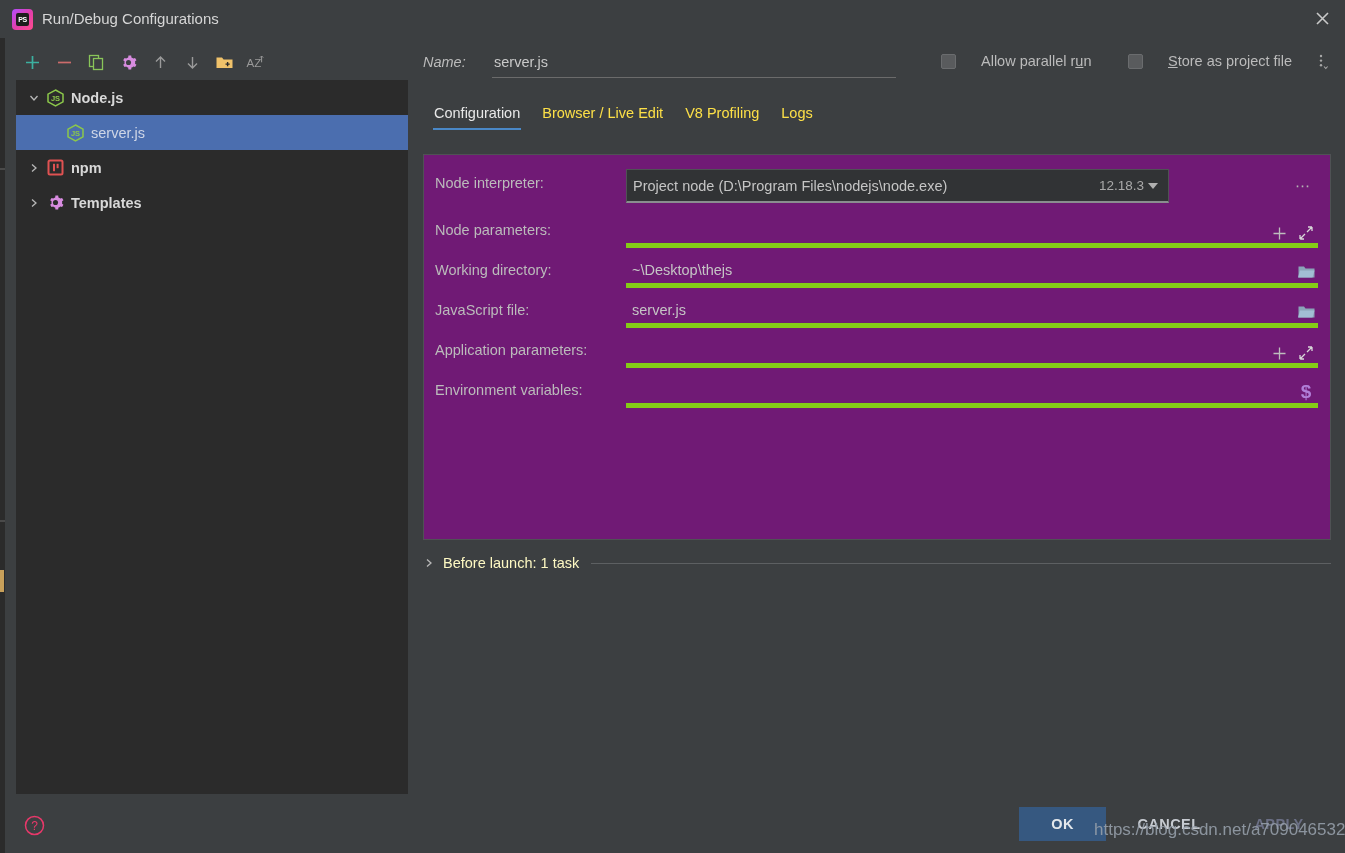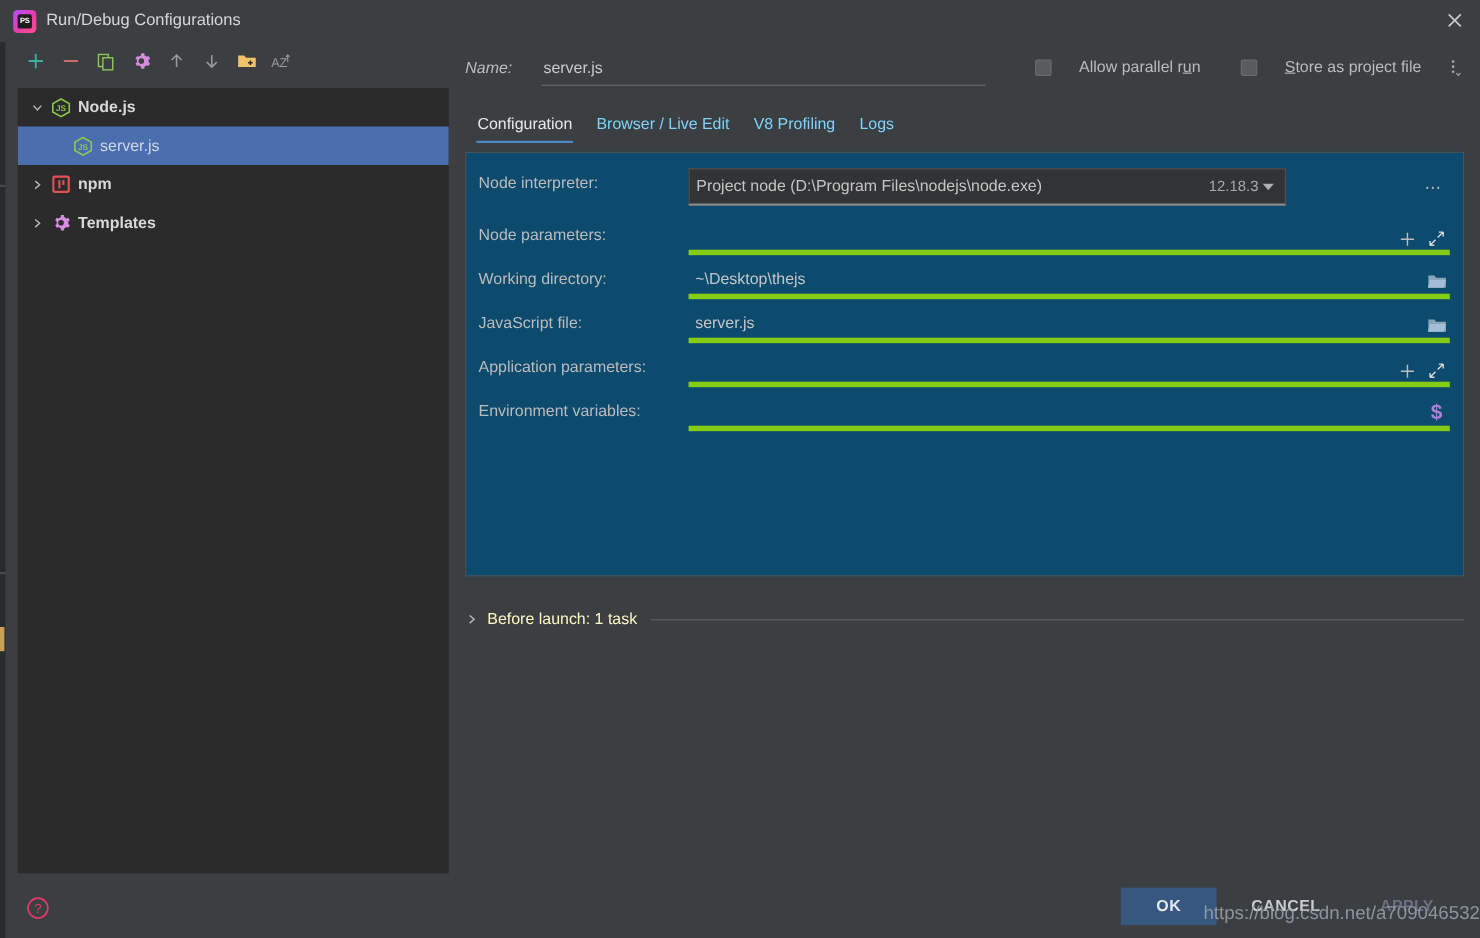--- a/index.html
+++ b/index.html
@@ -63,21 +63,21 @@
   }
   .close-btn svg { display:block; }
 
   
   .toolbar {
     position: absolute; left: 16px; top: 46px; width: 392px; height: 32px;
     display: flex; align-items: center; gap: 0px;
   }
   .tb-btn {
     width: 32px; height: 30px;
-    display: flex; justify-content: center;
+    display: flex; align-items: center; justify-content: center;
     cursor: pointer; border-radius: 3px;
   }
 
   .tree-panel {
     position: absolute; left: 16px; top: 80px; width: 392px; height: 714px;
     background: #2b2b2b;
     overflow: hidden;
   }
   .tree-row {
     position: relative; height: 35px;
@@ -128,35 +128,35 @@
     width: 20px; height: 20px; cursor: pointer;
     display: flex; align-items: center; justify-content: center;
   }
 
   
   .tabs {
     position: absolute; left: 423px; top: 98px; width: 908px; height: 32px;
     display: flex; align-items: flex-end; gap: 0;
   }
   .tab {
-    font-size: 14.5px; color: #7dd3fc;
+    font-size: 14.5px; color: #fde047;
     padding: 0 11px 9px 11px; cursor: pointer;
     position: relative; white-space: nowrap;
   }
   .tab.active { color: #e8e8e8; }
   .tab.active::after {
     content: ""; position: absolute; left: 10px; right: 10px; bottom: 0;
     height: 2px; background: #4a88c7;
   }
 
   
   .form-panel {
-    position: absolute; left: 423px; top: 138px; width: 908px; height: 386px;
+    position: absolute; left: 423px; top: 154px; width: 908px; height: 386px;
     border: 1px solid #4f5254;
-    background: #0c4a6e;
+    background: #701a75;
   }
   .frow {
     position: absolute; left: 0; width: 908px; height: 40px;
     display: flex; align-items: center;
   }
   .flabel {
     position: absolute; left: 11px; font-size: 14.5px; color: #bbbbbb;
     white-space: nowrap;
   }
   .fval {

